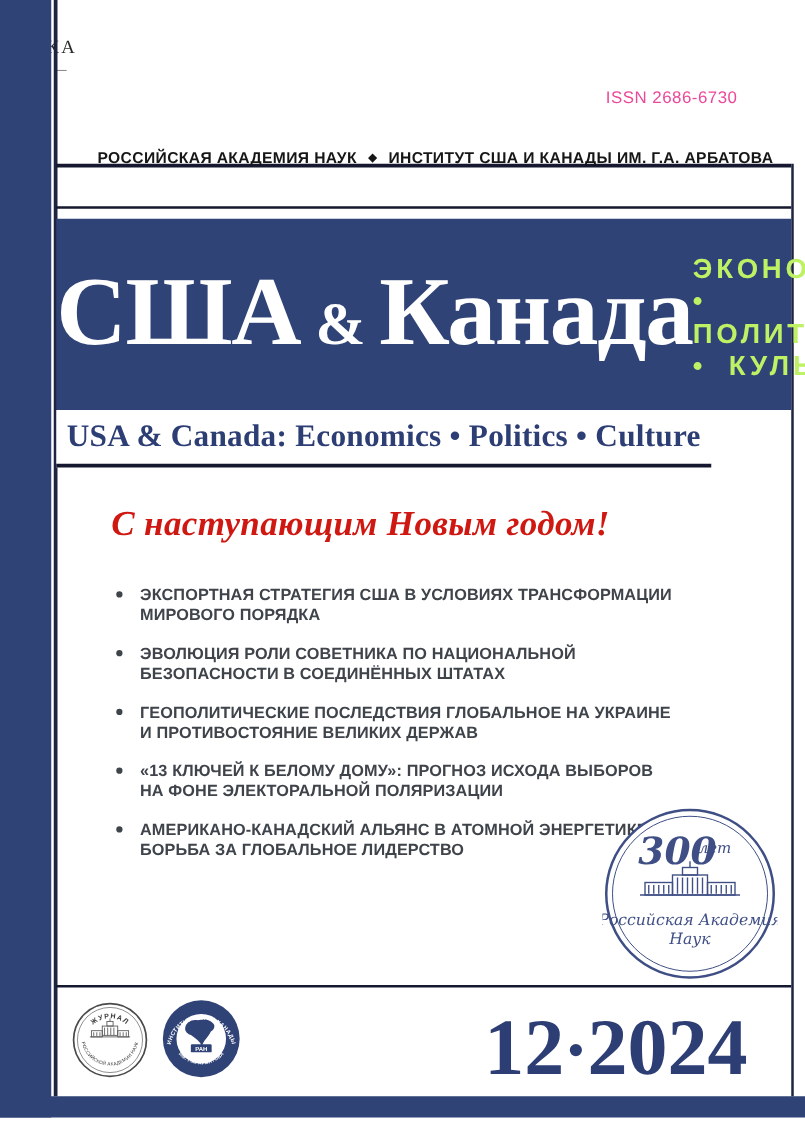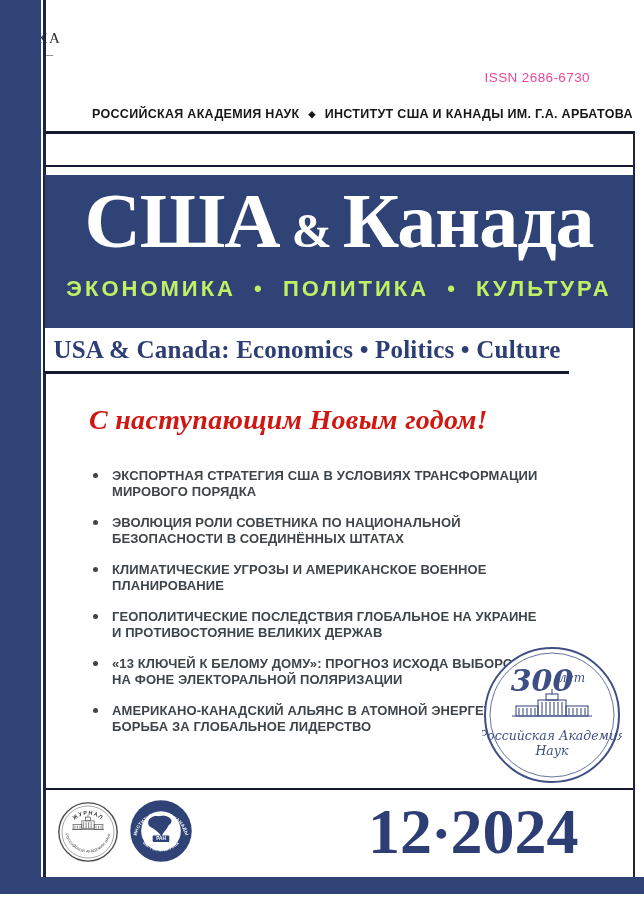--- a/index.html
+++ b/index.html
@@ -9,28 +9,28 @@
   .left-bar{position:absolute;left:0;top:0;width:41px;height:894px;background:#2f4377;}
   .bottom-bar{position:absolute;left:0;top:877px;width:644px;height:17px;background:#2f4377;}
   .left-rule{position:absolute;left:43px;top:0;width:2.5px;height:877px;background:#1e2440;}
   .right-rule{position:absolute;left:633px;top:131px;width:2px;height:746px;background:#1e2440;}
   .header-rule{position:absolute;left:45px;top:131px;width:588px;height:3px;background:#15182e;}
   .subheader-rule{position:absolute;left:45px;top:165px;width:588px;height:2px;background:#15182e;}
   .footer-rule{position:absolute;left:45px;top:788px;width:588px;height:2px;background:#15182e;}
   
   .issn{position:absolute;left:430px;top:70px;width:160px;text-align:right;
         font-size:13.5px;color:#ec4899;letter-spacing:.4px;}
-  .aff{position:absolute;left:92px;white-space:nowrap;font-weight:bold;color:#161616;
-       font-size:12.5px;letter-spacing:.3px;}
+  .aff{position:absolute;left:78px;white-space:nowrap;font-weight:bold;color:#161616;
+       font-size:12.5px;letter-spacing:.3px;margin-top:12px;}
   .aff-ru{top:107px;}
   .aff-en{top:146px;}
   .diamond{font-size:9px;vertical-align:1.5px;margin:0 9px;color:#161616;}
   
   .banner{position:absolute;left:45px;top:175px;width:588px;height:153px;background:#2f4377;
-          display:flex;flex-direction:column;align-items:center;}
+          display:flex;flex-direction:row;align-items:center;}
   .title-line{display:flex;align-items:baseline;margin-top:6px;color:#fff;
               font-family:"Liberation Serif",serif;font-weight:bold;font-size:78px;
               line-height:80px;letter-spacing:-1px;}
   .amp{font-size:48px;padding:0 12px;}
   .tagline{margin-top:5px;color:#bef264;font-weight:bold;font-size:22px;
            letter-spacing:3px;word-spacing:9px;}
   
   .strip{position:absolute;left:45px;top:328px;width:524px;height:46px;background:#fff;
          border-bottom:3px solid #15182e;display:flex;align-items:center;justify-content:center;box-sizing:border-box;}
   .strip-text{font-family:"Liberation Serif",serif;font-weight:bold;font-size:25px;
@@ -49,22 +49,22 @@
   .seal .unit{font-family:"DejaVu Serif",serif;font-style:italic;font-size:12px;}
   .seal .script{font-family:"DejaVu Serif",serif;font-style:italic;font-size:12.5px;}
   
   .logo{position:absolute;}
   .logo1{left:57px;top:801px;width:62px;height:62px;}
   .logo2{left:129px;top:799px;width:64px;height:64px;}
   .nauka{left:207px;top:793px;width:60px;text-align:center;color:#2b2b2b;}
   .nauka .emblem{display:block;margin:0 auto 3px auto;}
   .nauka .name{font-family:"Liberation Serif",serif;font-size:15px;letter-spacing:2px;}
   .nauka .year{font-size:8.5px;color:#555;margin-top:3px;letter-spacing:1px;}
-  .issue{position:absolute;left:368px;top:798px;width:230px;text-align:left;
-         font-family:"Liberation Serif",serif;font-weight:bold;font-size:64px;line-height:67px;
+  .issue{position:absolute;left:368px;top:798px;width:230px;text-align:right;
+         font-family:"Liberation Serif",serif;font-weight:bold;font-size:64px;line-height:80px;
          color:#2c3e74;white-space:nowrap;}
   .issue .sep{font-size:36px;vertical-align:7px;padding:0 3px;}
 </style>
 </head>
 <body>
 
 <div class="page">
 
   <div class="left-bar"></div>
   <div class="bottom-bar"></div>
@@ -96,24 +96,20 @@
   <div class="greeting">С наступающим Новым годом!</div>
 
   <ul class="articles">
     <li>
         <span class="dot"></span>
         <span class="art">ЭКСПОРТНАЯ СТРАТЕГИЯ США В УСЛОВИЯХ ТРАНСФОРМАЦИИ МИРОВОГО ПОРЯДКА</span>
       </li>
     <li>
         <span class="dot"></span>
         <span class="art">ЭВОЛЮЦИЯ РОЛИ СОВЕТНИКА ПО НАЦИОНАЛЬНОЙ БЕЗОПАСНОСТИ В СОЕДИНЁННЫХ ШТАТАХ</span>
-      </li>
-    <li>
-        <span class="dot"></span>
-        <span class="art">КЛИМАТИЧЕСКИЕ УГРОЗЫ И АМЕРИКАНСКОЕ ВОЕННОЕ ПЛАНИРОВАНИЕ</span>
       </li>
     <li>
         <span class="dot"></span>
         <span class="art">ГЕОПОЛИТИЧЕСКИЕ ПОСЛЕДСТВИЯ ГЛОБАЛЬНОЕ НА УКРАИНЕ И ПРОТИВОСТОЯНИЕ ВЕЛИКИХ ДЕРЖАВ</span>
       </li>
     <li>
         <span class="dot"></span>
         <span class="art">«13 КЛЮЧЕЙ К БЕЛОМУ ДОМУ»: ПРОГНОЗ ИСХОДА ВЫБОРОВ НА ФОНЕ ЭЛЕКТОРАЛЬНОЙ ПОЛЯРИЗАЦИИ</span>
       </li>
     <li>

